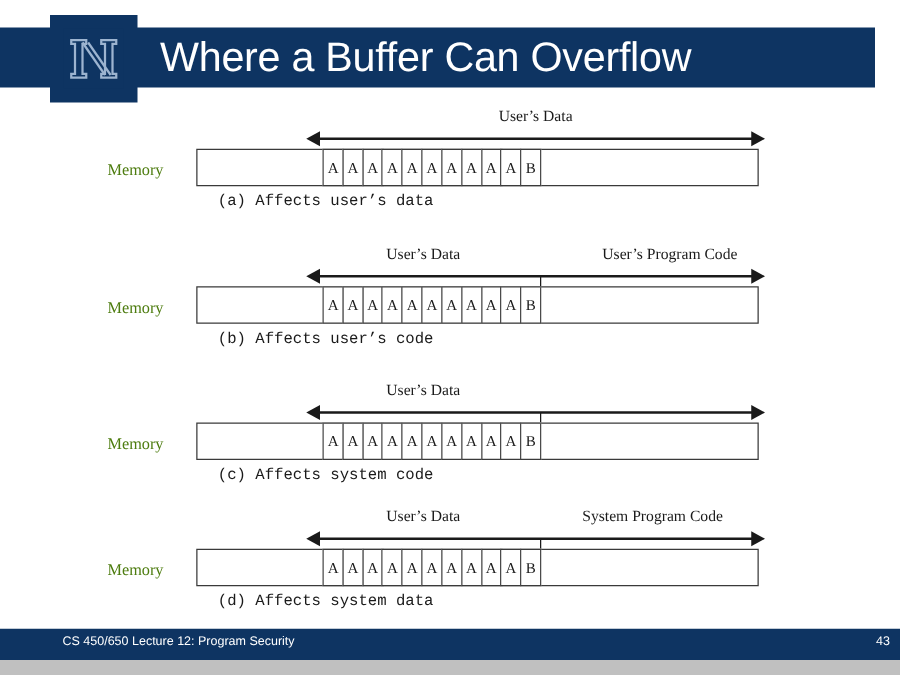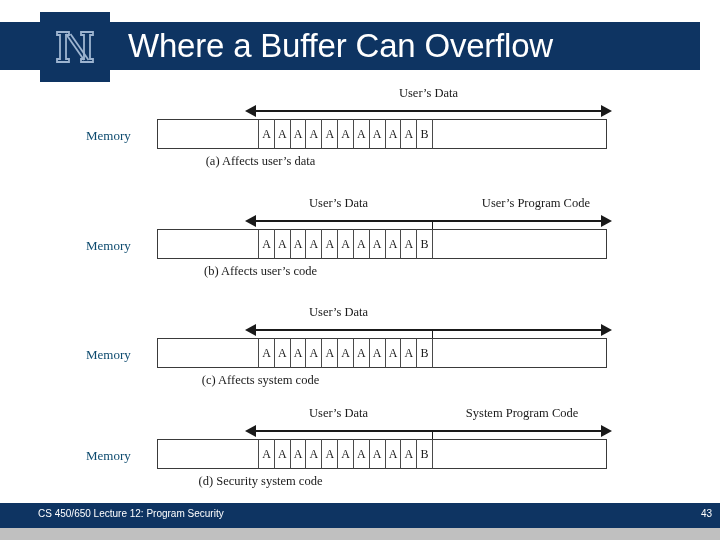--- a/index.html
+++ b/index.html
@@ -111,21 +111,21 @@
     background: #1a1a1a;
   }
 
   
   .mem-label {
     position: absolute;
     left: 86px;
     top: 42px;
     font-family: "Liberation Serif", serif;
     font-size: 13px;
-    color: #0c4a6e;
+    color: #4d7c0f;
   }
   .mem-bar {
     position: absolute;
     left: 157px;
     top: 33px;
     width: 450px;
     height: 30px;
     border: 1.5px solid #3a3a3a;
     box-sizing: border-box;
     background: #ffffff;
@@ -155,38 +155,38 @@
     color: #1a1a1a;
     background: #ffffff;
   }
   .cell:first-child { margin-left: 0; }
 
   .caption {
     position: absolute;
     top: 68px;
     width: 596px;
     text-align: center;
-    font-family: Liberation Serif, serif;
+    font-family: Liberation Mono, monospace;
     font-size: 12.5px;
     color: #1a1a1a;
   }
   .caption-inner { display: inline-block; margin-left: -75px; }
 
   
   .footer-band {
     position: absolute;
     left: 0;
     top: 503px;
     width: 720px;
     height: 25px;
     background: #0e3462;
   }
   .footer-text {
     position: absolute;
-    left: 38px;
+    left: 50px;
     top: 508px;
     font-size: 10px;
     color: #ffffff;
     font-family: "Liberation Sans", sans-serif;
     white-space: nowrap;
   }
   .footer-page {
     position: absolute;
     right: 8px;
     top: 508px;
@@ -315,20 +315,20 @@
         <div class="cell">A</div>
         <div class="cell">A</div>
         <div class="cell">A</div>
         <div class="cell">A</div>
         <div class="cell">A</div>
         <div class="cell">A</div>
         <div class="cell">A</div>
         <div class="cell">A</div>
         <div class="cell">B</div>
       </div>
-      <div class="caption"><span class="caption-inner">(d)  Security system code</span></div>
+      <div class="caption"><span class="caption-inner">(d)  Affects system data</span></div>
     </div>
   </div>
 
 <div class="footer-band"></div>
 <div class="footer-text">CS 450/650 Lecture 12: Program Security</div>
 <div class="footer-page">43</div>
 <div class="bottom-strip"></div>
 
 </body></html>

